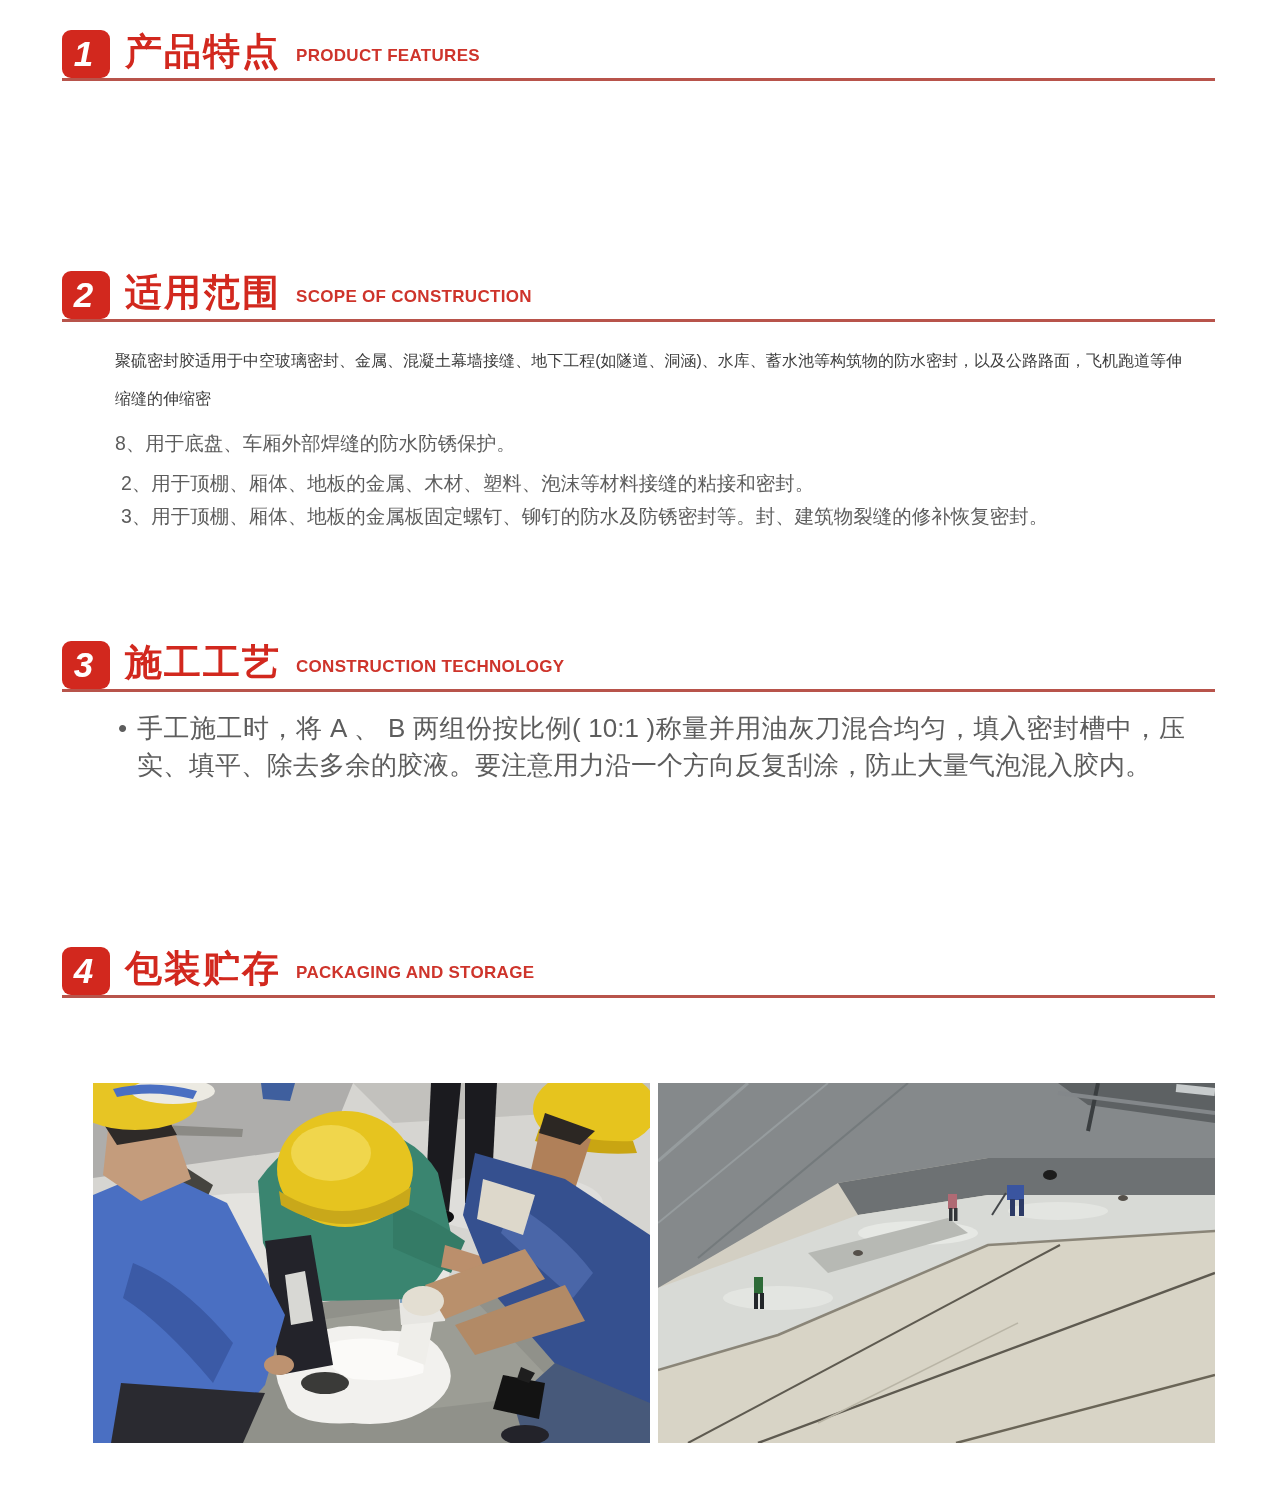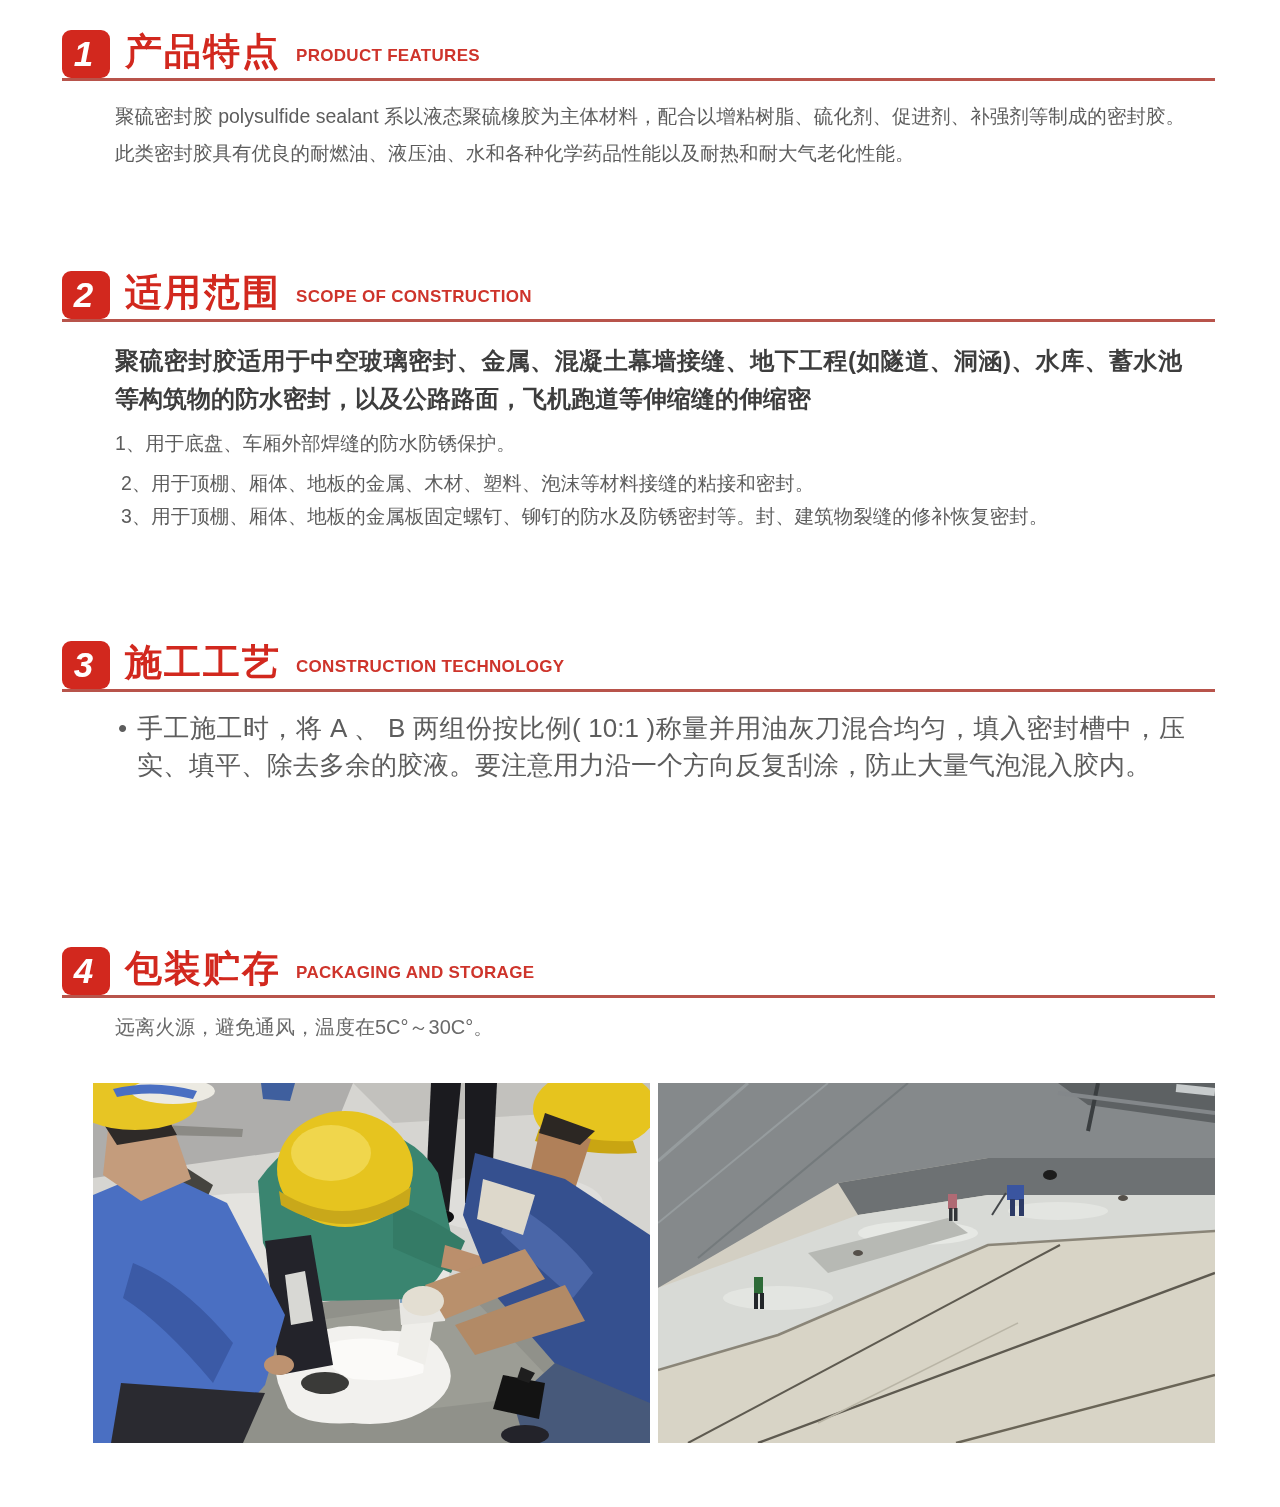--- a/index.html
+++ b/index.html
@@ -26,21 +26,21 @@
   }
   .sec-sub {
     font-size:17px; font-weight:700; color:#ce342b;
     letter-spacing:.3px; padding-bottom:12px;
   }
   .body-text {
     margin:17px 95px 0 115px; font-size:19.5px; color:#5d5d5d;
     line-height:37px; text-align:justify;
   }
   .lead-text {
-    margin:20px 98px 0 115px; font-size:24px; font-weight:700; color:#3d3d3d;
+    margin:20px 98px 0 115px; font-size:16px; font-weight:400; color:#3d3d3d;
     line-height:38px; text-align:justify;
   }
   .app-list { margin:10px 95px 0 115px; list-style:none; }
   .app-list li {
     font-size:19.5px; color:#5d5d5d; line-height:31px; text-align:justify;
   }
   .app-list li + li { margin-top:9px;margin-left:6px; }
   .app-list li:last-child { margin-top:2px; }
   .dot-list { margin:18px 95px 0 118px; list-style:none; }
   .dot-list li {
@@ -60,34 +60,33 @@
 <div class="page">
 
   <div class="sec" style="top:31px;">
     <div class="sec-head">
       <div class="badge">
         <span>1</span>
       </div>
       <div class="sec-title">产品特点</div>
       <div class="sec-sub">PRODUCT FEATURES</div>
     </div>
-    <p class="body-text">聚硫密封胶 polysulfide sealant 系以液态聚硫橡胶为主体材料，配合以增粘树脂、硫化剂、促进剂、补强剂等制成的密封胶。此类密封胶具有优良的耐燃油、液压油、水和各种化学药品性能以及耐热和耐大气老化性能。</p>
   </div>
 
   <div class="sec" style="top:272px;">
     <div class="sec-head">
       <div class="badge">
         <span>2</span>
       </div>
       <div class="sec-title">适用范围</div>
       <div class="sec-sub">SCOPE OF CONSTRUCTION</div>
     </div>
     <p class="lead-text">聚硫密封胶适用于中空玻璃密封、金属、混凝土幕墙接缝、地下工程(如隧道、洞涵)、水库、蓄水池等构筑物的防水密封，以及公路路面，飞机跑道等伸缩缝的伸缩密</p>
     <ul class="app-list">
-      <li>1、用于底盘、车厢外部焊缝的防水防锈保护。</li>
+      <li>8、用于底盘、车厢外部焊缝的防水防锈保护。</li>
       <li>2、用于顶棚、厢体、地板的金属、木材、塑料、泡沫等材料接缝的粘接和密封。</li>
       <li>3、用于顶棚、厢体、地板的金属板固定螺钉、铆钉的防水及防锈密封等。封、建筑物裂缝的修补恢复密封。</li>
     </ul>
   </div>
 
   <div class="sec" style="top:642px;">
     <div class="sec-head">
       <div class="badge">
         <span>3</span>
       </div>
@@ -100,21 +99,20 @@
   </div>
 
   <div class="sec" style="top:948px;">
     <div class="sec-head">
       <div class="badge">
         <span>4</span>
       </div>
       <div class="sec-title">包装贮存</div>
       <div class="sec-sub">PACKAGING AND STORAGE</div>
     </div>
-    <p class="storage-text">远离火源，避免通风，温度在5C°～30C°。</p>
   </div>
 
   <div class="photo-row">
 
     <div class="photo">
       <svg viewBox="0 0 557 360" preserveAspectRatio="none">
         <rect x="0" y="0" width="557" height="360" fill="#d6d5d1"></rect>
         <polygon points="0,0 260,0 235,62 0,95" fill="#aeadab"></polygon>
         <polygon points="260,0 557,0 557,25 300,40" fill="#c2c1bd"></polygon>
         <ellipse cx="160" cy="150" rx="120" ry="40" fill="#e4e3df"></ellipse>

